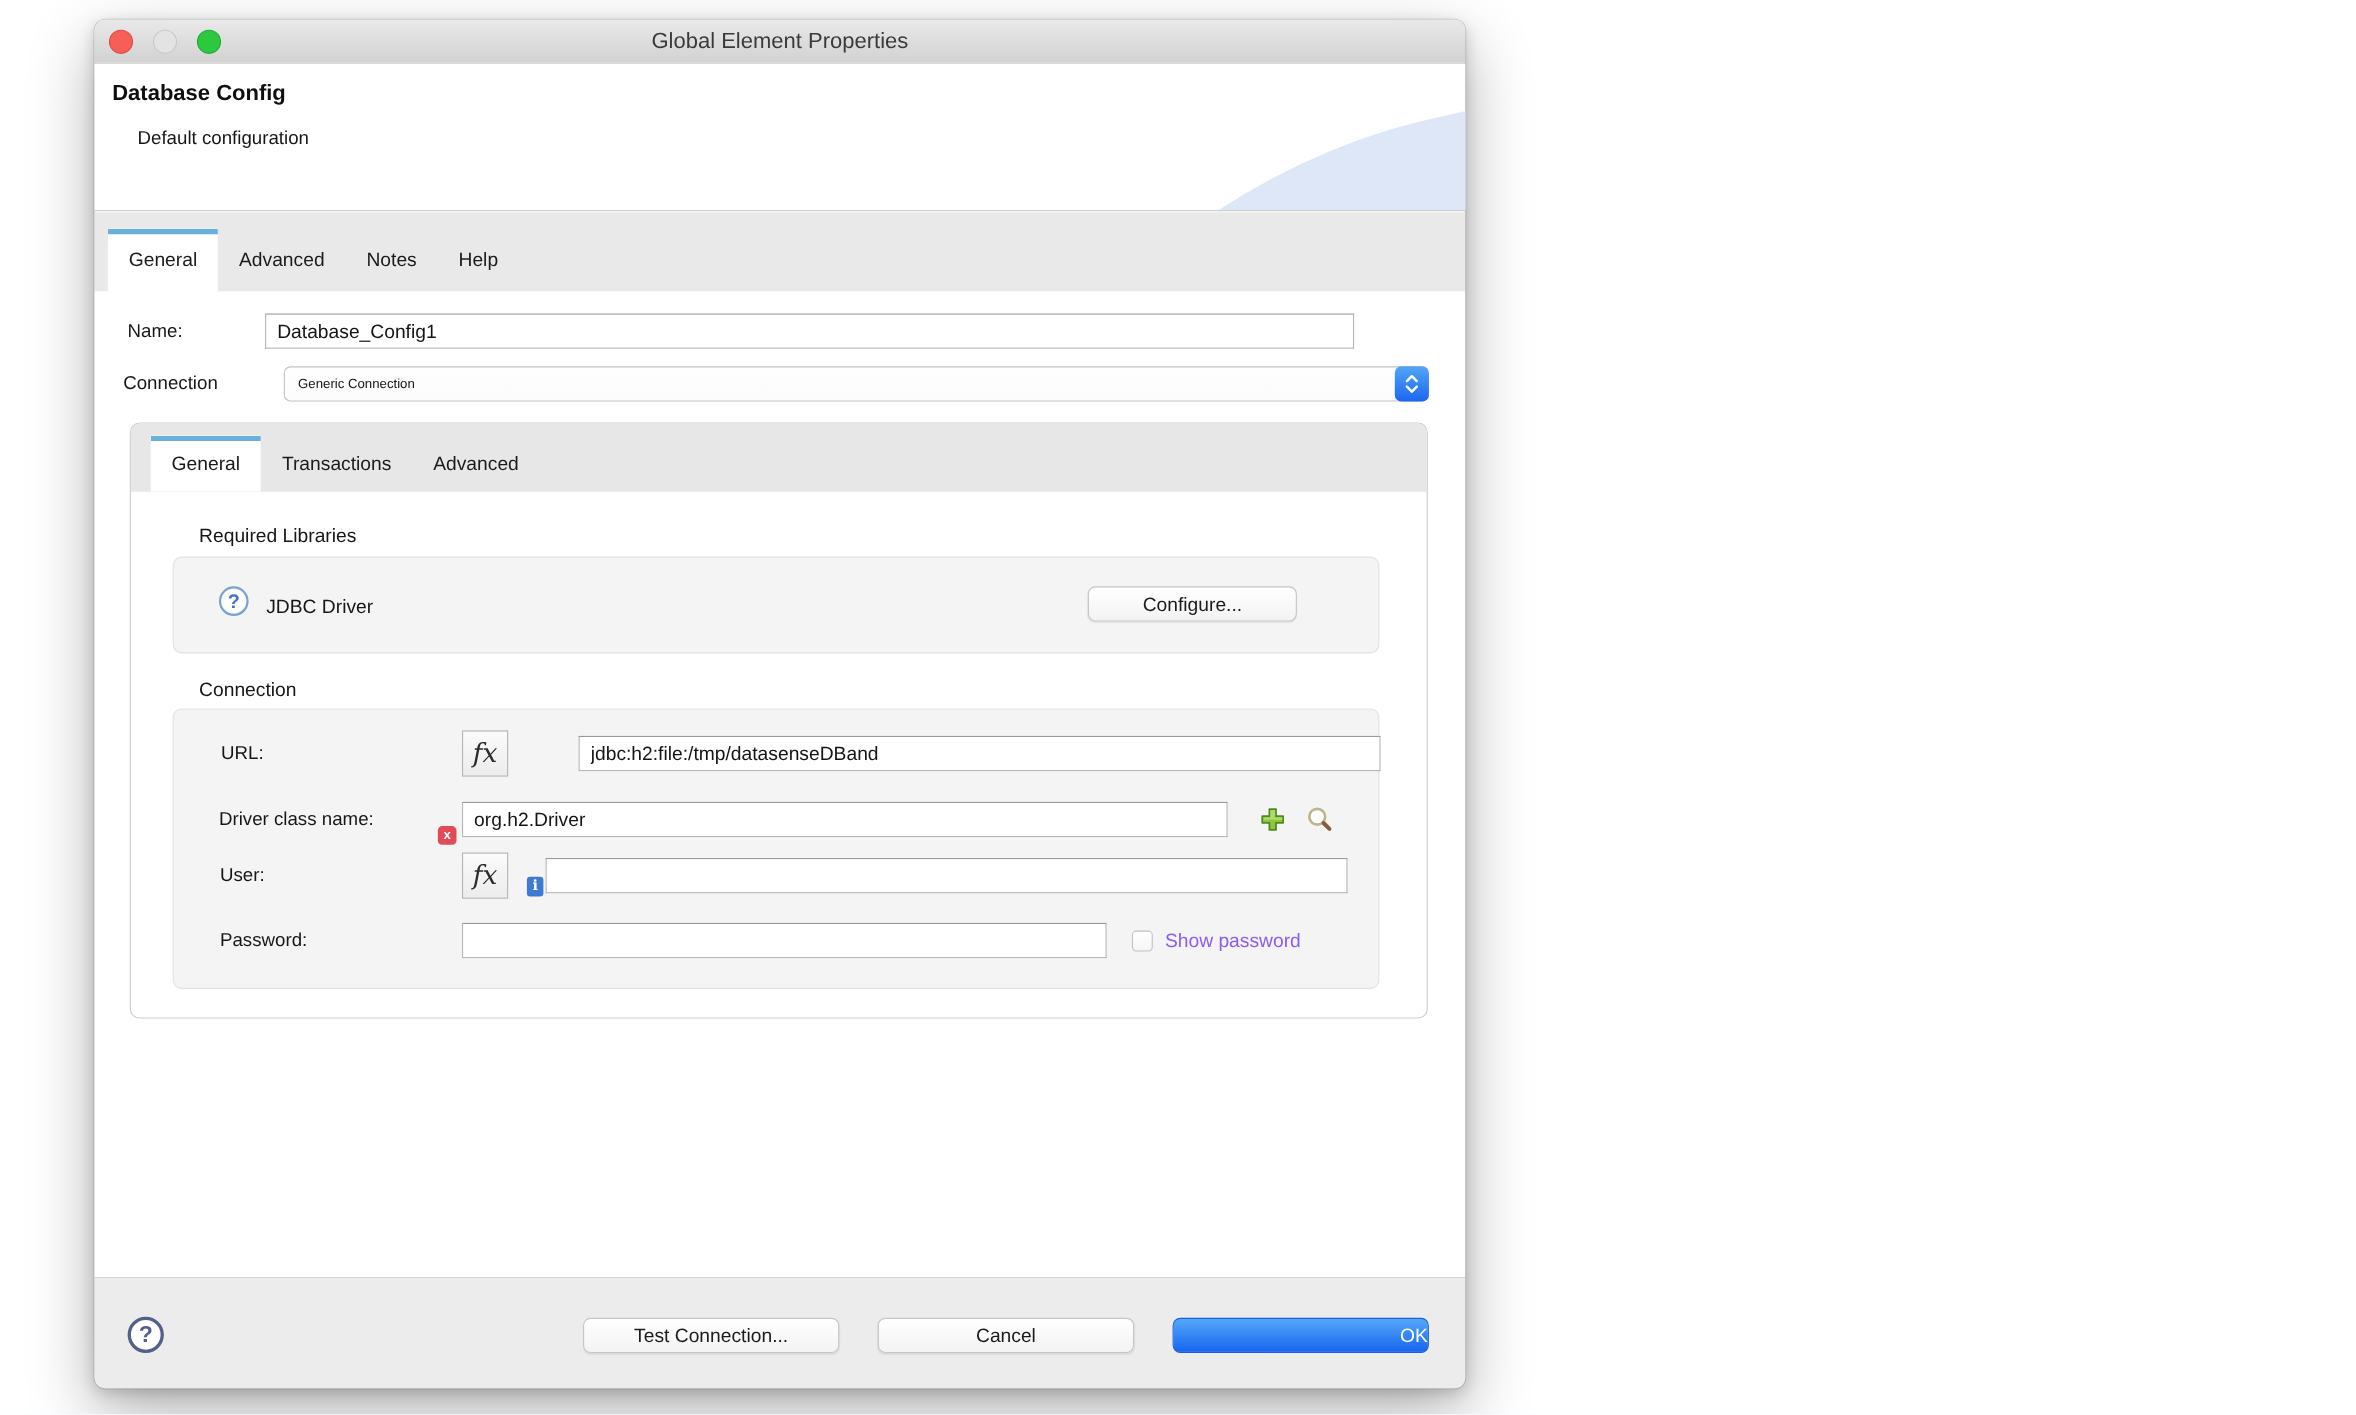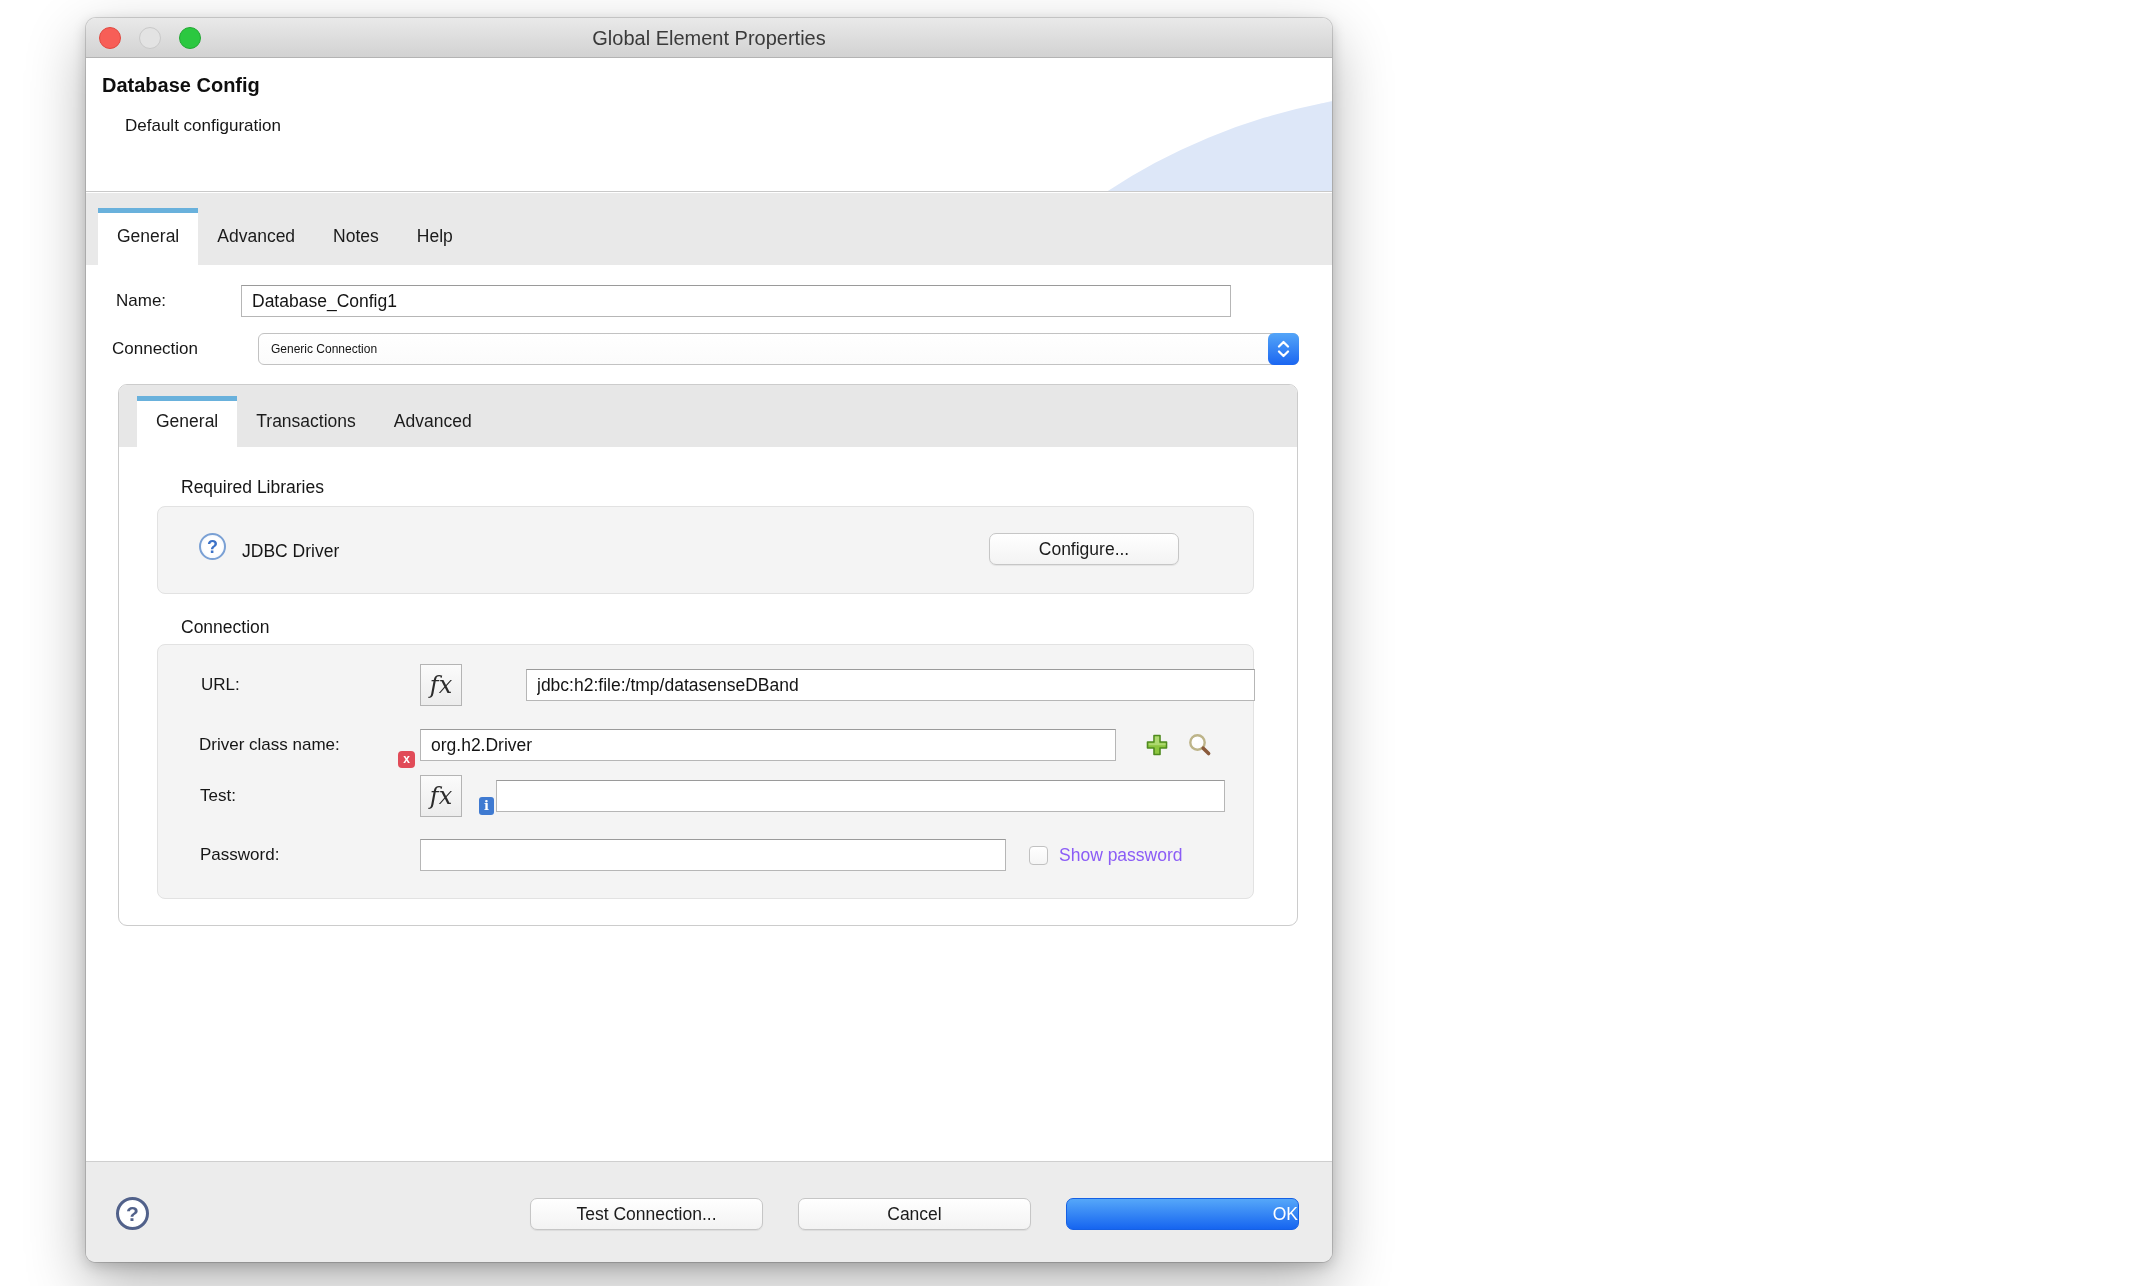--- a/index.html
+++ b/index.html
@@ -198,21 +198,21 @@
               </svg>
           </span>
           <span class="icon-btn search-icon">
             <svg width="27" height="27" viewBox="0 0 27 27">
                 <circle cx="11.5" cy="10.5" r="7.2" fill="#fdfdfd" stroke="#bdb489" stroke-width="2.4"></circle>
                 <circle cx="9.5" cy="8.5" r="3" fill="#ffffff" opacity="0.9"></circle>
                 <line x1="17.2" y1="16.2" x2="22.6" y2="21.6" stroke="#8a5a3b" stroke-width="3.6" stroke-linecap="round"></line>
               </svg>
           </span>
 
-          <div class="flabel usr-label">Test:</div>
+          <div class="flabel usr-label">User:</div>
           <button class="fx-btn fx-user">
             <span class="fx-glyph">fx</span>
           </button>
           <span class="info-badge">i</span>
           <input class="txt usr-input" value="" style="">
 
           <div class="flabel pwd-label">Password:</div>
           <input class="txt pwd-input" value="" style="">
           <span class="checkbox"></span>
           <span class="showpwd-label">Show password</span>

